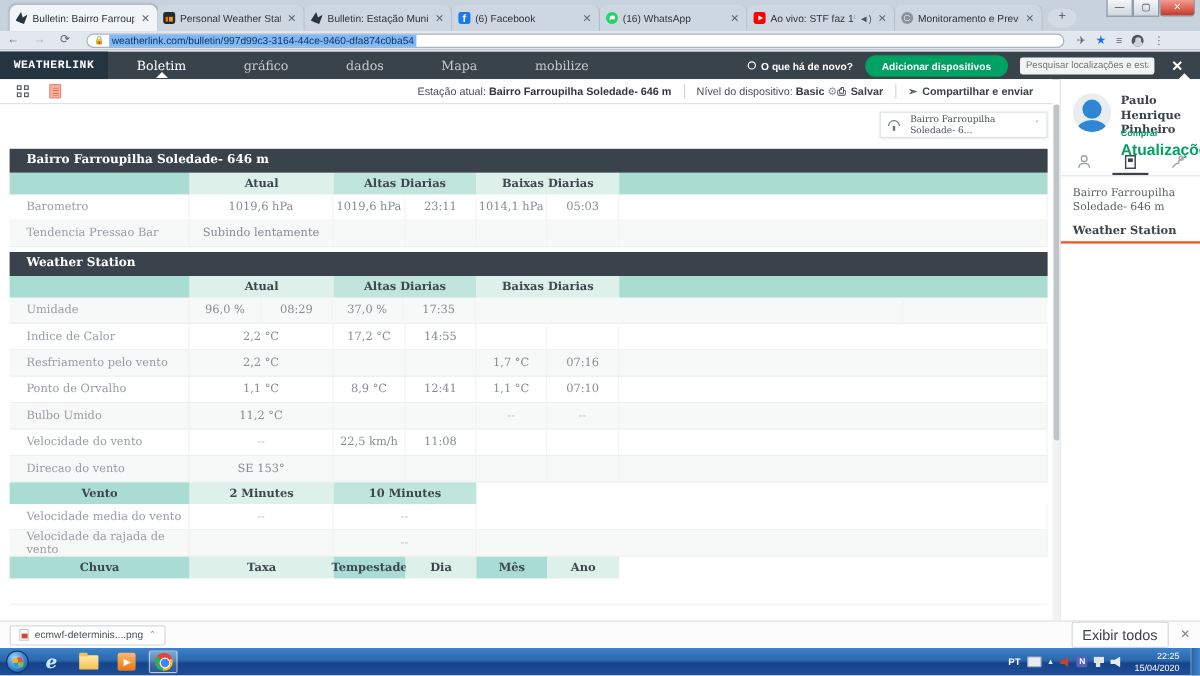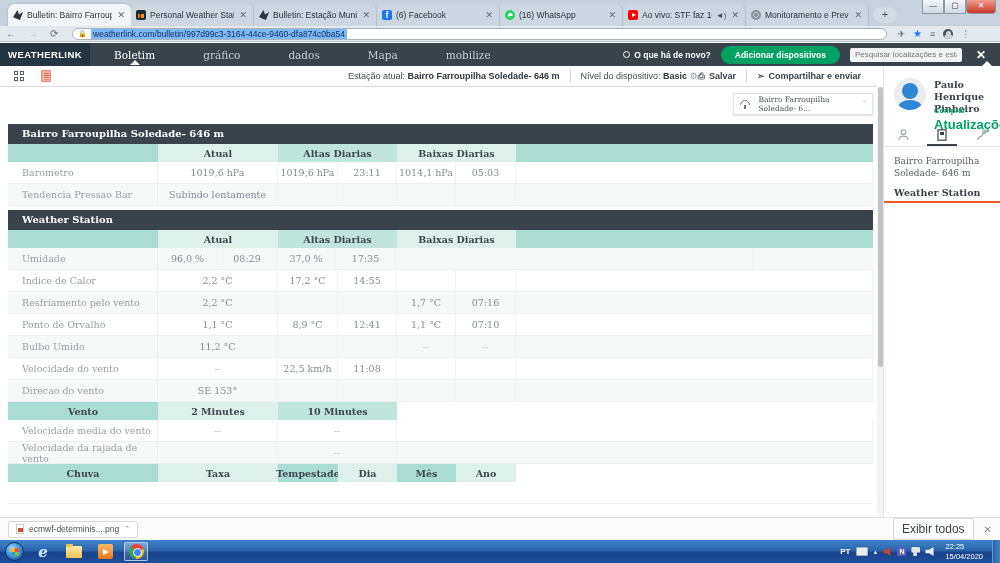--- a/index.html
+++ b/index.html
@@ -43,21 +43,21 @@
   #addressbar { display:flex; align-items:center; width:815px; height:12px; background:#fff; border:1px solid #aab4bd; border-radius:7px; margin-left:8px; padding:0 5px; gap:4px; }
   #addressbar .lock { font-size:7px; color:#5f6a72; }
   #urltext { font-size:8.5px; color:#12305e; background:#7db8f7; padding:0 2px; line-height:10px; white-space:nowrap; overflow:hidden; }
   .tb-icons { display:flex; align-items:center; gap:8px; margin-left:10px; color:#5f6a72; font-size:9px; }
   .star { color:#1a73e8; font-size:10px; }
   .tb-avatar { width:10px; height:10px; border-radius:50%; background:#4b565e; position:relative; overflow:hidden; }
   .tb-avatar:after { content:""; position:absolute; left:2.5px; top:2px; width:5px; height:5px; border-radius:50%; background:#cfd6da; box-shadow:0 5px 0 2px #cfd6da; }
 
   
   #wlnav { position:absolute; left:0; top:43px; width:1000px; height:23px; background:#39434b; display:flex; align-items:center; font-family:"DejaVu Serif", serif; }
-  #wllogo { width:90px; height:23px; background:#253441; color:#fff; font-family:Liberation Sans, sans-serif;
+  #wllogo { width:90px; height:23px; background:#253441; color:#fff; font-family:Liberation Mono, monospace;
             font-weight:bold; font-size:9.5px; letter-spacing:.4px; text-align:center; line-height:23px; }
   .wlitem { color:#c3cacf; font-size:10.5px; padding:0 24px; position:relative; }
   .wlitem.active { color:#fff; }
   .wlitem.active:after { content:""; position:absolute; left:50%; bottom:-4px; margin-left:-5px;
       border-left:5px solid transparent; border-right:5px solid transparent; border-bottom:5px solid #fff; }
   #wlright { margin-left:auto; display:flex; align-items:center; gap:10px; padding-right:10px; font-family:"Liberation Sans", sans-serif; }
   #whatsnew { color:#fff; font-size:8.5px; font-weight:bold; display:flex; align-items:center; gap:4px; }
   #whatsnew .dot { width:7px; height:7px; border:1.5px solid #fff; border-radius:50%; }
   #adddev { background:#00a263; color:#fff; font-size:8.5px; font-weight:bold; border-radius:9px; padding:4px 14px; }
   #wlsearch { width:112px; height:14px; background:#f2f3f3; border:none; border-radius:2px; font-size:8px; color:#98a0a6; padding:0 5px; }
@@ -153,21 +153,21 @@
   .chrome-logo:after { content:""; position:absolute; left:4px; top:4px; width:7px; height:7px; background:#4285f4; border:1.2px solid #fff; border-radius:50%; }
   #tray { margin-left:auto; display:flex; align-items:center; gap:5px; color:#fff; }
   #tray .pt { font-size:8px; font-weight:bold; }
   .kbd-icon { width:12px; height:9px; background:#e8ecef; border-radius:1px; border:1px solid #9fb0bd; }
   .tray-up { font-size:6px; color:#e8ecef; }
   .ticon { width:9px; height:9px; border-radius:1px; }
   .ticon.red { background:#c8402e; clip-path:polygon(0 30%,40% 30%,75% 0,75% 100%,40% 70%,0 70%); }
   .ticon.purple { background:#5a5fb8; color:#fff; font-size:7px; font-weight:bold; text-align:center; line-height:9px; }
   .ticon.net { background:#dfe5ea; clip-path:polygon(0 0,100% 0,100% 60%,60% 60%,60% 100%,20% 100%,20% 60%,0 60%); }
   .ticon.spk { background:#e8ecef; clip-path:polygon(0 30%,40% 30%,90% 0,90% 100%,40% 70%,0 70%); }
-  #clock { text-align:left; font-size:7.5px; line-height:1.3; color:#fff; margin:0 4px 0 6px; }
+  #clock { text-align:right; font-size:7.5px; line-height:1.3; color:#fff; margin:0 4px 0 6px; }
   #showdesk { width:8px; height:23px; border-left:1px solid #6f95c2; background:linear-gradient(90deg,#2a66ac,#3e83c9); }
 </style>
 </head>
 <body>
 
 <div id="stage">
 
   <div id="tabbar">
     <div class="tabs" id="tabs-container">
         <div class="tab active">

